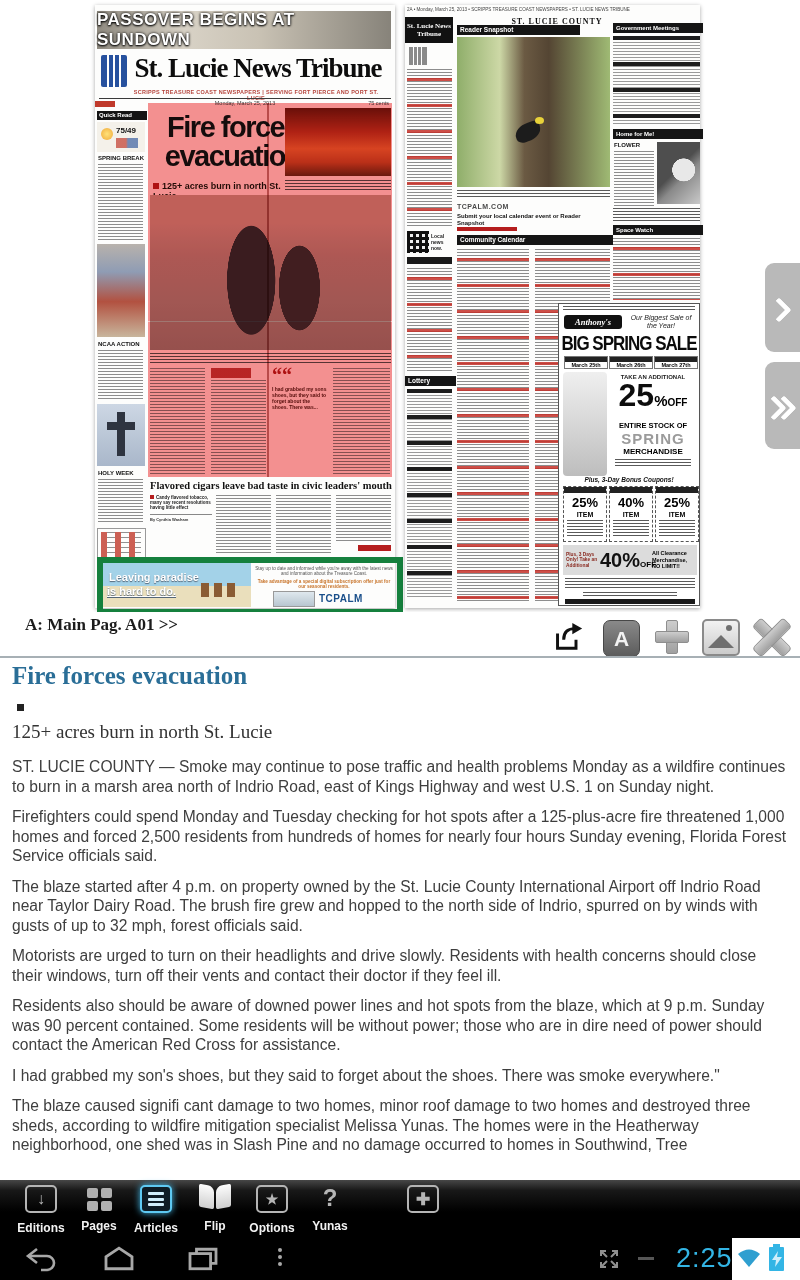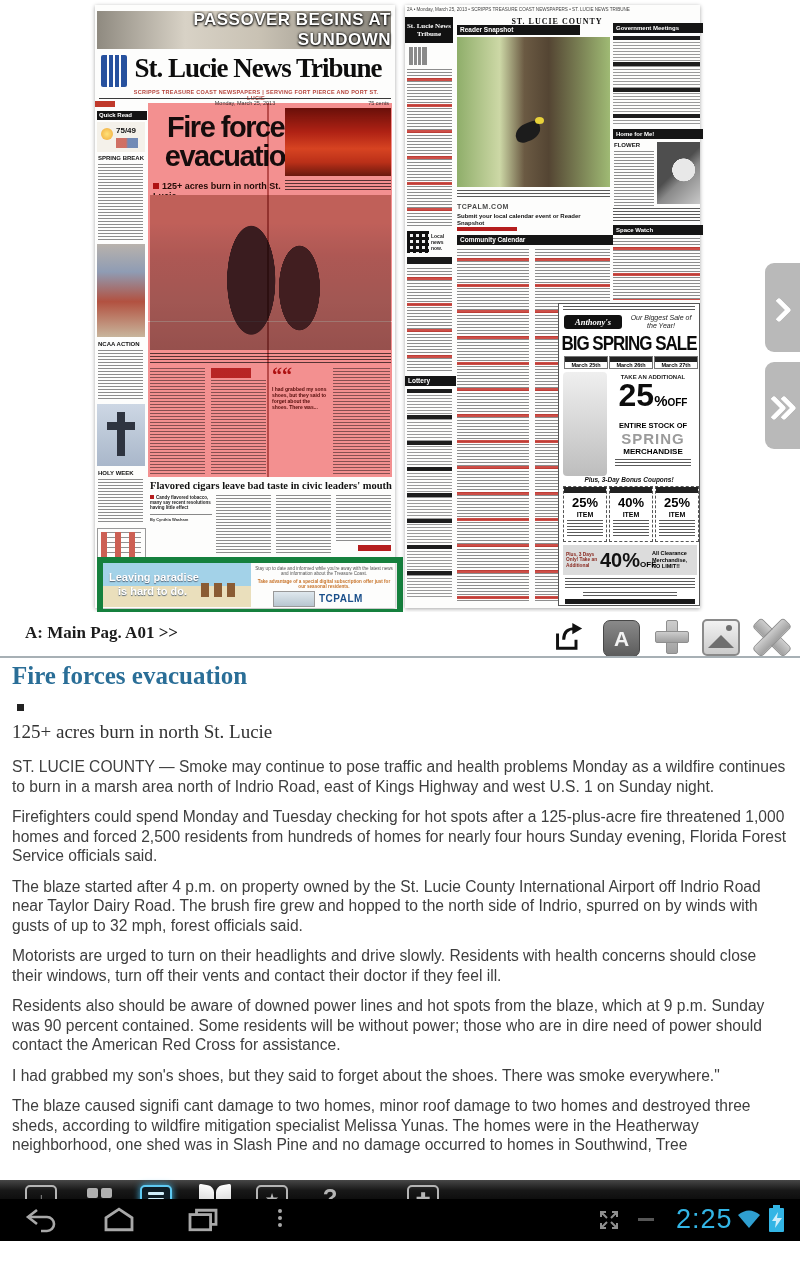--- a/index.html
+++ b/index.html
@@ -12,21 +12,21 @@
   .ft{background-image:repeating-linear-gradient(to bottom,#8d8d8d 0 1px,transparent 1px 3px);}
   .ftd{background-image:repeating-linear-gradient(to bottom,#5a5a5a 0 1px,transparent 1px 3px);}
   .ftr{background-image:
        repeating-linear-gradient(to bottom,rgba(197,48,40,.85) 9px 12px,transparent 12px 35px),
        repeating-linear-gradient(to bottom,#8d8d8d 0 1px,transparent 1px 3px);}
   .lot{background-image:
        repeating-linear-gradient(to bottom,#1d1d1d 0 4px,transparent 4px 26px),
        repeating-linear-gradient(to bottom,#9a9a9a 0 1px,transparent 1px 3px);}
   .tinytxt{color:#444;overflow:hidden;}
   .banner{background:linear-gradient(90deg,#8f8a80,#d8d2c6 30%,#c9c2b4 55%,#87837a);}
-  .banner span{color:#fff;font-weight:bold;letter-spacing:.5px;text-shadow:0 1px 2px #000,0 0 3px #000;text-align:right;}
+  .banner span{color:#fff;font-weight:bold;letter-spacing:.5px;text-shadow:0 1px 2px #000,0 0 3px #000;}
   .overlay{background:rgba(236,35,38,.5);mix-blend-mode:multiply;}
   .photo-fire{background:linear-gradient(180deg,#6e1a10,#b63a22 35%,#e0763a 60%,#c2532a 80%,#6e2a18);}
   .photo-main{background:
       radial-gradient(ellipse 40px 90px at 42% 55%,#3c3136 0 60%,transparent 61%),
       radial-gradient(ellipse 34px 70px at 62% 60%,#433438 0 60%,transparent 61%),
       linear-gradient(180deg,#c8a89c 0 18%,#b49a92 40%,#a89890 70%,#9c8d86);}
   .photo-bball{background:linear-gradient(180deg,#b8b2ac,#8f9cb4 30%,#b25140 62%,#c8b59c);}
   .photo-cross{background:linear-gradient(180deg,#cdd7e4,#a9b7ca);}
   .photo-wood{background:linear-gradient(90deg,#8fae6a,#cdd8a6 28%,#6b5a43 44%,#544533 60%,#9fba74);}
   .photo-cat{background:radial-gradient(circle at 62% 45%,#e8e8e8 0 26%,transparent 27%),linear-gradient(135deg,#4e4e4e 0 45%,#8a8a8a 60%,#c9c9c9);}
@@ -60,21 +60,21 @@
           display:flex;align-items:center;justify-content:center;color:#b5b5b5;font-weight:bold;}
   .ni-grid{width:26px;height:24px;margin:2px auto 0;display:grid;grid-template-columns:11px 11px;grid-gap:3px;justify-content:center;align-content:center;}
   .ni-grid i{width:11px;height:10px;background:#b0b0b0;border-radius:2px;display:block;}
   .ni-sel{background:#0e1d26;border-color:#5ec9f2;box-shadow:0 0 7px #45b9e8;}
   .ni-sel .nb{display:block;width:16px;height:3px;background:#cfeefb;margin:2.5px auto;border-radius:1px;}
   .book{width:34px;height:26px;margin:0 auto;position:relative;}
   .book i{position:absolute;width:15px;height:23px;background:linear-gradient(#fdfdfd,#cfcfcf);display:block;border-radius:2px 6px 2px 2px;}
   .book .l{left:1px;transform:skewY(10deg);}
   .book .r{right:1px;transform:skewY(-10deg);border-radius:6px 2px 2px 2px;}
   
-  #sysbar{position:absolute;left:0;top:1199px;width:800px;height:42px;background:#000;}
+  #sysbar{position:absolute;left:0;top:1238px;width:732px;height:42px;background:#000;}
   .dot{width:4px;height:4px;border-radius:50%;background:#a8a8a8;margin:3px auto;}
   .time{color:#33b5e5;font-size:27px;letter-spacing:1px;}
   .batt{position:relative;width:15px;height:24px;background:#33b5e5;border-radius:1px;}
   .batt:before{content:"";position:absolute;top:-3px;left:4px;width:7px;height:3px;background:#33b5e5;}
   .smallcap{font-weight:bold;color:#111;}
   .blkhdr{background:#151515;color:#fff;font-weight:bold;padding-left:3px;overflow:hidden;white-space:nowrap;}
 </style>
 </head>
 <body>
 
@@ -149,21 +149,21 @@
     <div class="abs ft" style="left:181px;top:490px;width:55px;height:58px;"></div>
     <div class="abs" style="left:241px;top:490px;width:55px;height:58px;">
       <div class="ft" style="height:48px;"></div>
       <div style="height:6px;margin-top:2px;background:linear-gradient(90deg,transparent 0 22px,#b51e1e 22px);"></div>
     </div>
 
     <div class="abs" style="left:2px;top:552px;width:294px;height:46px;border:6px solid #15803d;">
       <div class="abs photo-beach" style="left:0;top:0;width:148px;height:44px;">
         <div class="abs" style="left:98px;top:20px;width:34px;height:14px;background:repeating-linear-gradient(90deg,#8a5c34 0 8px,transparent 8px 13px);"></div>
         <div class="abs" style="left:6px;top:8px;font-size:11px;font-weight:bold;color:#fff;text-shadow:0 1px 1px #567;">Leaving paradise</div>
-        <div class="abs" style="left:15px;top:22px;font-size:11px;font-weight:bold;color:#fff;text-shadow:0 1px 1px #567;">is hard to do.</div>
+        <div class="abs" style="left:4px;top:22px;font-size:11px;font-weight:bold;color:#fff;text-shadow:0 1px 1px #567;text-decoration:underline;">is hard to do.</div>
       </div>
       <div class="abs" style="left:152px;top:3px;width:138px;font-size:4.6px;color:#555;text-align:center;">Stay up to date and informed while you're away with the latest news and information about the Treasure Coast.</div>
       <div class="abs" style="left:152px;top:16px;width:138px;font-size:4.6px;font-weight:bold;color:#c8742a;text-align:center;">Take advantage of a special digital subscription offer just for our seasonal residents.</div>
       <div class="abs" style="left:170px;top:28px;width:40px;height:14px;border:1px solid #999;background:linear-gradient(#dfe8ee,#b8c6d0);"></div>
       <div class="abs" style="left:216px;top:30px;font-size:10px;font-weight:bold;color:#1a4f8a;letter-spacing:.5px;">TCPALM</div>
     </div>
   </div>
 
   <div class="page" style="left:405px;top:5px;width:295px;height:603px;">
     <div class="abs tinytxt" style="left:2px;top:2px;width:290px;font-size:4.6px;white-space:nowrap;overflow:hidden;">2A • Monday, March 25, 2013 • SCRIPPS TREASURE COAST NEWSPAPERS • ST. LUCIE NEWS TRIBUNE</div>
@@ -263,21 +263,21 @@
 
   <div class="abs navarrow" style="left:765px;top:263px;width:35px;height:89px;">
     <span class="chv" style="position:absolute;left:5px;top:38px;"></span>
   </div>
   <div class="abs navarrow" style="left:765px;top:362px;width:35px;height:87px;">
     <span class="chv" style="position:absolute;left:0px;top:37px;"></span>
     <span class="chv" style="position:absolute;left:10px;top:37px;"></span>
   </div>
 
   <div class="abs" style="left:0;top:612px;width:800px;height:46px;background:#fff;">
-    <div class="abs crumb" style="left:25px;top:11px;">A: Main Pag. A01 &gt;&gt;</div>
+    <div class="abs crumb" style="left:25px;top:3px;">A: Main Pag. A01 &gt;&gt;</div>
     <svg class="abs" style="left:551px;top:8px;" width="34" height="32" viewBox="0 0 27 26">
       <path d="M5 11 V23 H20 V16" stroke="#111" stroke-width="2.4" fill="none"></path>
       <path d="M10 16 C10 9 14 7 19 7" stroke="#111" stroke-width="2.4" fill="none"></path>
       <path d="M17 2.5 L25 7 L17 11.5 Z" fill="#111"></path>
     </svg>
     <div class="abs abtn" style="left:603px;top:8px;">
         <span>A</span>
       </div>
     <div class="abs" style="left:653px;top:6px;width:36px;height:36px;">
       <div class="plusbar" style="left:13px;top:2px;width:10px;height:32px;"></div>

